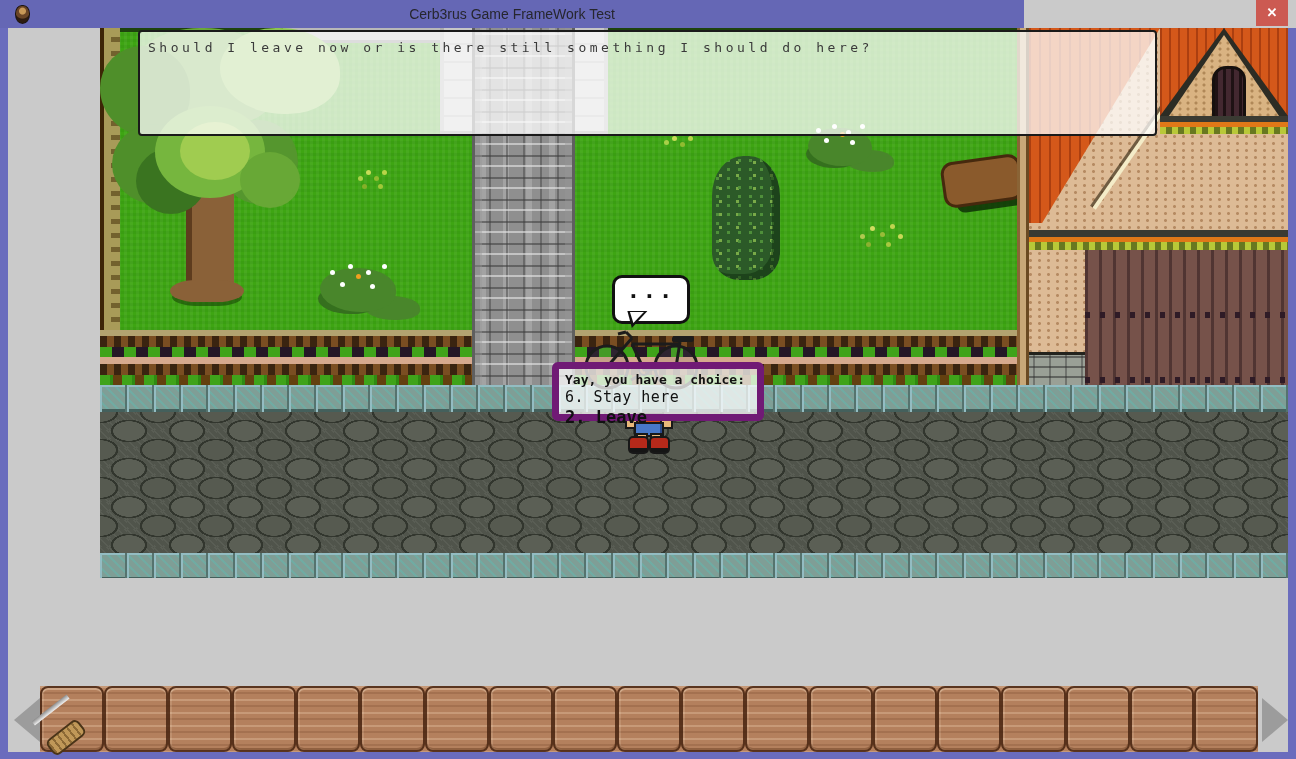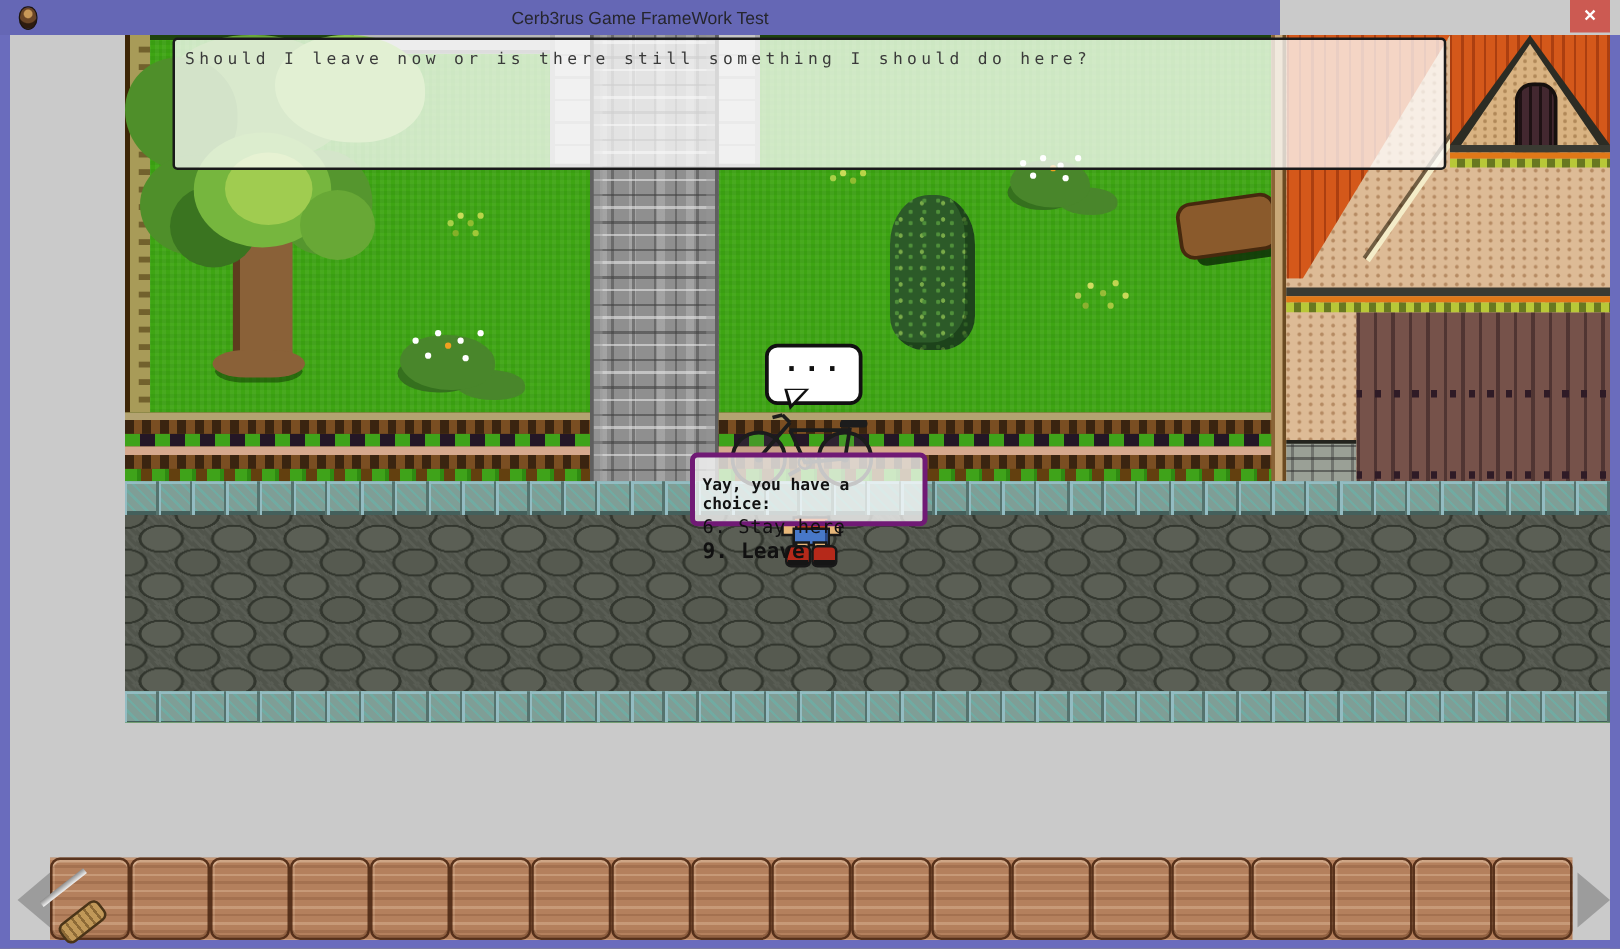--- a/index.html
+++ b/index.html
@@ -115,22 +115,22 @@
   .bubble:after{content:"";position:absolute;left:8px;bottom:-17px;width:0;height:0;
     border:10px solid transparent;border-top:17px solid #111;transform:skewX(-18deg);}
   .bubble:before{content:"";position:absolute;left:12px;bottom:-9px;width:0;height:0;
     border:7px solid transparent;border-top:11px solid #fff;transform:skewX(-18deg);z-index:1;}
   .pix{position:absolute;box-shadow:0 0 0 2px #181818;}
   
   .topdialog{left:38px;top:2px;width:1019px;height:106px;background:rgba(255,255,255,.75);
     border:2px solid #1a1a1a;border-radius:4px;z-index:8;box-sizing:border-box;padding:5px 8px;}
   .topdialog .row1{display:flex;justify-content:space-between;font-size:13px;font-weight:bold;color:#1e1e1e;}
   .topdialog .line{margin-top:3px;font-size:13px;letter-spacing:3.5px;color:#3a3a3a;}
-  .choicebox{left:452px;top:334px;width:190px;height:59px;background:rgba(255,255,255,.75);
-    border:4px solid #701a75;border-radius:6px;z-index:7;box-sizing:border-box;padding:15px 6px;color:#111;}
+  .choicebox{left:452px;top:334px;width:212px;height:59px;background:rgba(255,255,255,.75);
+    border:7px solid #701a75;border-radius:6px;z-index:7;box-sizing:border-box;padding:3px 6px;color:#111;}
   .choicebox .ctitle{font-size:13px;font-weight:bold;}
   .choicebox .opt{font-size:15px;letter-spacing:.5px;margin-top:1px;}
   .choicebox .opt.selected{font-weight:bold;font-size:17px;letter-spacing:0;}
   
   .hotbar{position:absolute;left:40px;top:686px;width:1218px;height:66px;background-color:#b4805d;
     background-image:repeating-linear-gradient(180deg,rgba(255,230,200,.25) 0 2px,transparent 2px 6px,rgba(90,45,20,.18) 6px 8px,transparent 8px 13px);}
   .slot{display:inline-block;box-sizing:border-box;width:64.1px;height:66px;vertical-align:top;
     border:2px solid rgba(70,35,15,.85);border-radius:8px;
     box-shadow:inset 0 2px 0 rgba(255,235,210,.35),inset 0 -2px 0 rgba(80,40,15,.35),inset 2px 0 0 rgba(255,235,210,.15);}
   .arrow{position:absolute;width:0;height:0;border-top:22px solid transparent;border-bottom:22px solid transparent;}
@@ -242,21 +242,21 @@
       <div class="pix" style="left:9px;top:31px;width:26px;height:11px;background:#4878c8;box-shadow:0 0 0 2px #181818,inset -2px 0 0 #2a4888;"></div>
       <div class="pix" style="left:11px;top:42px;width:8px;height:5px;background:#e8b87a;"></div>
       <div class="pix" style="left:25px;top:42px;width:8px;height:5px;background:#e8b87a;"></div>
       <div class="pix" style="left:3px;top:45px;width:17px;height:10px;background:#b5291a;border-bottom:4px solid #151515;border-radius:3px;"></div>
       <div class="pix" style="left:24px;top:45px;width:17px;height:10px;background:#b5291a;border-bottom:4px solid #151515;border-radius:3px;"></div>
     </div>
 
     <div class="abs choicebox">
       <div class="ctitle">Yay, you have a choice:</div>
       <div class="opt">6. Stay here</div>
-      <div class="opt selected">9. Leave</div>
+      <div class="opt selected">2. Leave</div>
     </div>
 
     <div class="abs topdialog">
       <div class="line">Should I leave now or is there still something I should do here?</div>
     </div>
   </div>
 
   <div class="arrow left"></div>
   <div class="hotbar" id="hotbar-slots"><div class="slot"></div><div class="slot"></div><div class="slot"></div><div class="slot"></div><div class="slot"></div><div class="slot"></div><div class="slot"></div><div class="slot"></div><div class="slot"></div><div class="slot"></div><div class="slot"></div><div class="slot"></div><div class="slot"></div><div class="slot"></div><div class="slot"></div><div class="slot"></div><div class="slot"></div><div class="slot"></div><div class="slot"></div></div>
   <div class="screwdriver">

